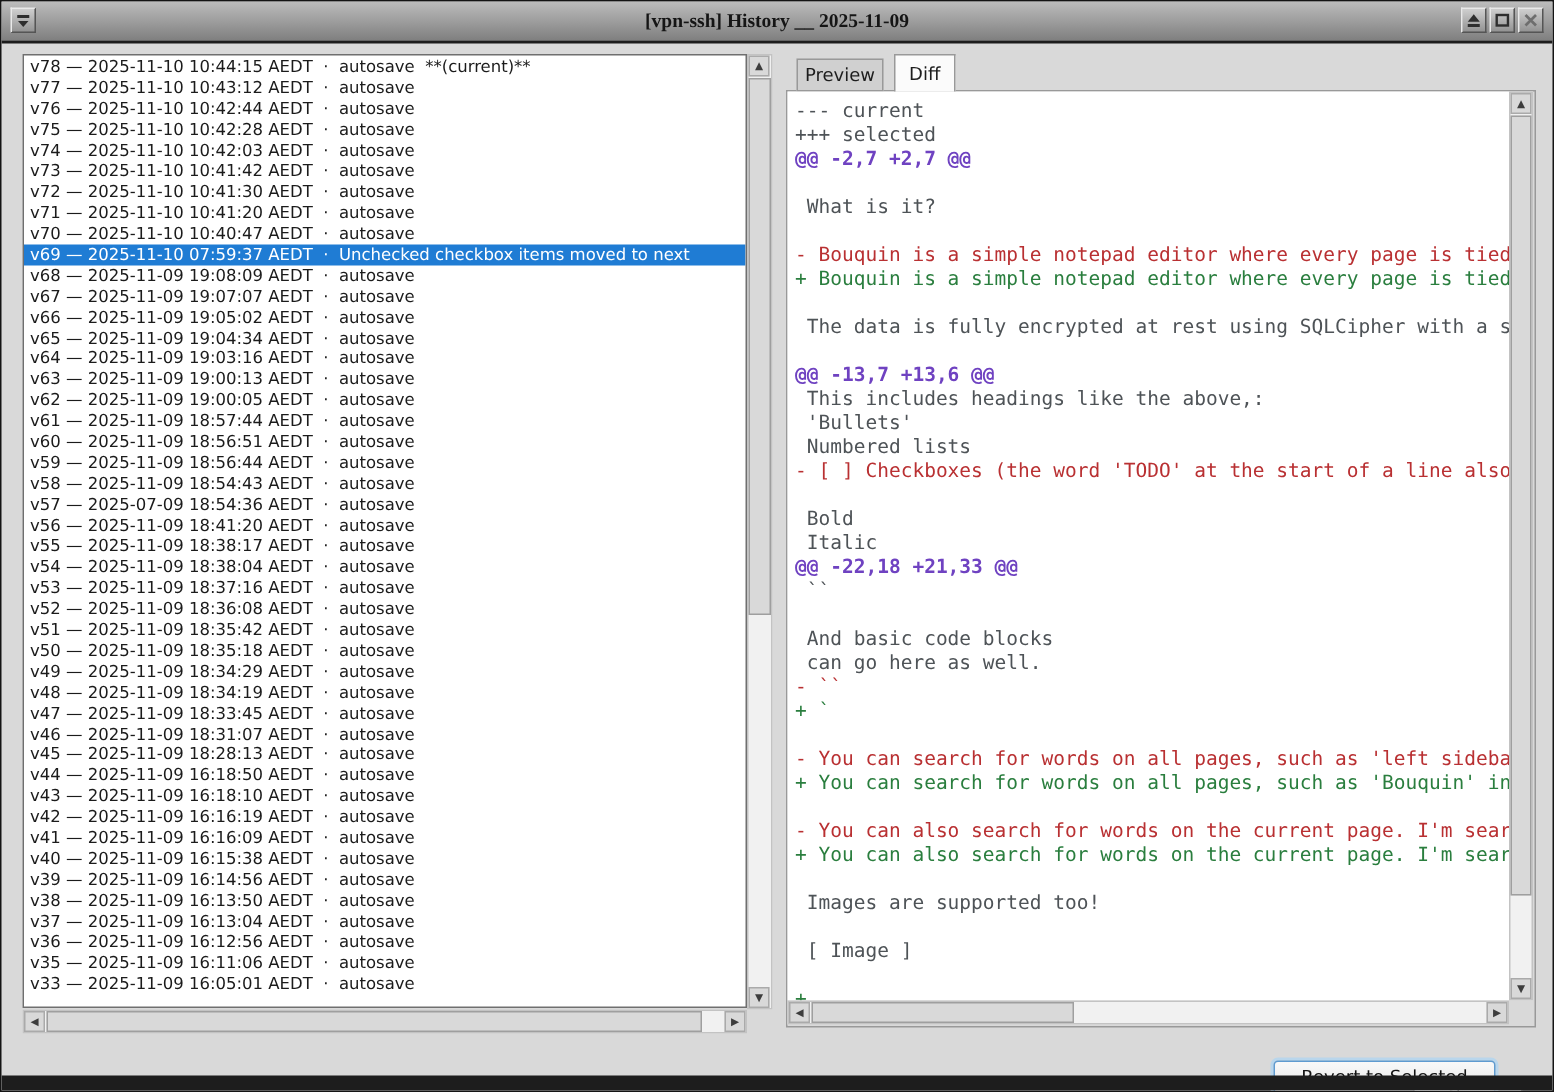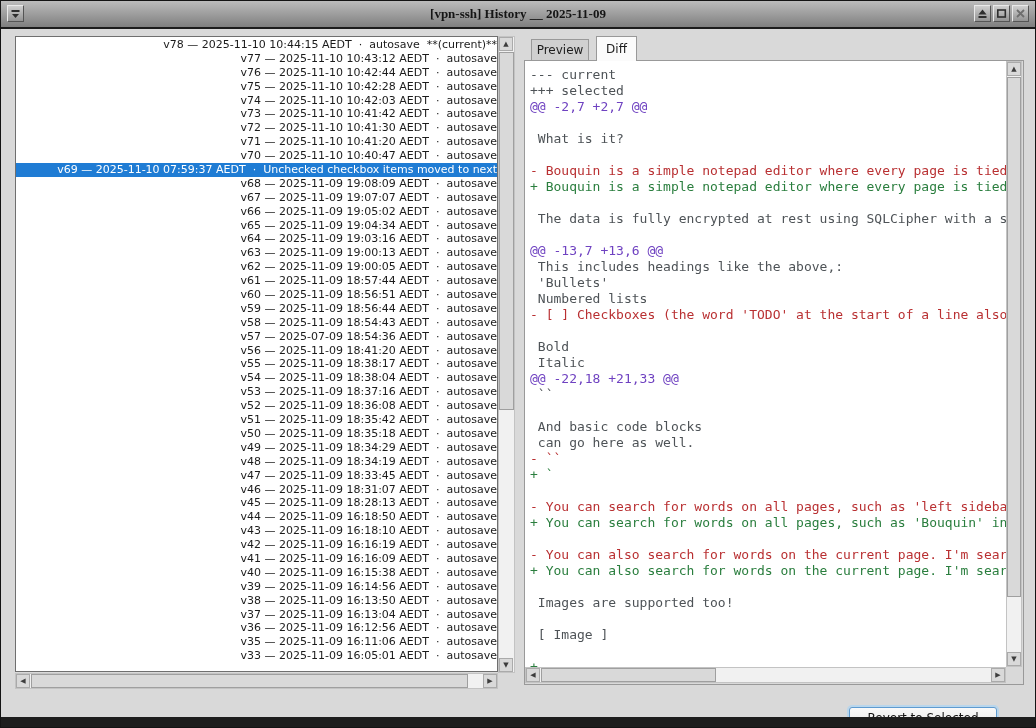--- a/index.html
+++ b/index.html
@@ -17,21 +17,21 @@
     border-color:#e9e9e9 #555 #555 #e9e9e9;display:flex;align-items:center;justify-content:center;}
   .tb-btn svg{display:block}
   #btn-menu{left:6px}
   #btn-shade{right:44px}
   #btn-max{right:25px}
   #btn-close{right:6px}
   
   .listbox{position:absolute;left:14px;top:35px;width:483px;height:636px;box-sizing:border-box;
     background:#fff;border:1px solid #6f6f6f;overflow:hidden;padding-top:1px;}
   .row{height:13.9px;line-height:13.9px;font-size:11px;padding-left:4px;
-    white-space:pre;overflow:hidden;color:#1b1b1b;text-align:right;}
+    white-space:pre;overflow:hidden;color:#1b1b1b;}
   .row.selected{background:var(--selection-bg,#1f7cd4);color:var(--selection-fg,#fff);}
   
   .sb{position:absolute;background:#f1f1f1;border:1px solid #c3c3c3;box-sizing:border-box;}
   .sb .arrow{position:absolute;width:14px;height:14px;box-sizing:border-box;background:#d9d9d9;
     border:1px solid #aaa;color:#3d3d3d;font-size:7px;line-height:12px;text-align:center;}
   .sb .thumb{position:absolute;background:#d9d9d9;border:1px solid #9f9f9f;box-sizing:border-box;}
   .sb.v .arrow.up{left:0;top:0;right:0}
   .sb.v .arrow.down{left:0;bottom:0;right:0}
   .sb.v .thumb{left:0;right:0}
   .sb.h .arrow.left{left:0;top:0;bottom:0}
@@ -52,21 +52,21 @@
   .tab{position:absolute;box-sizing:border-box;border:1px solid #999;
     display:flex;align-items:center;justify-content:center;font-size:12px;color:#1d1d1d;}
   #tab-preview{left:530px;top:38px;width:58px;height:22px;background:#d0d0d0;}
   #tab-diff{left:595px;top:35px;width:41px;height:25px;}
   .tab.active{background:#fbfbfb;border-bottom:none;z-index:3;}
   .diff-area{position:absolute;left:524px;top:60px;width:481px;height:606px;box-sizing:border-box;
     background:#fff;overflow:hidden;padding:6px 0 0 5px;
     font-family:"DejaVu Sans Mono",monospace;font-size:13px;}
   .dline{height:16px;line-height:16px;white-space:pre;overflow:hidden;}
   .k-meta,.k-ctx{color:var(--diff-context,#4e5357);}
-  .k-hunk{color:var(--diff-hunk,#6f42c1);}
+  .k-hunk{color:var(--diff-hunk,#6f42c1);font-weight:bold;}
   .k-del{color:var(--diff-del,#b93032);}
   .k-add{color:var(--diff-add,#2a7e3e);}
   
   .btn{position:absolute;height:22px;box-sizing:border-box;border:1px solid #9a9a9a;border-radius:3px;
     background:linear-gradient(#f9f9f9,#e7e7e7);font-size:12px;color:#141414;
     display:flex;align-items:center;justify-content:center;}
   #revert-btn{left:808px;top:706px;width:148px;border-color:var(--focus-ring,#5f9bd0);
     box-shadow:0 0 0 2px #b9d6ec;margin-left:40px;}
   #close-btn{left:941px;top:690px;width:73px;margin-top:30px;}
   .bottom-edge{position:absolute;left:0;bottom:0;width:100%;height:10px;background:#1d1d1d;}

